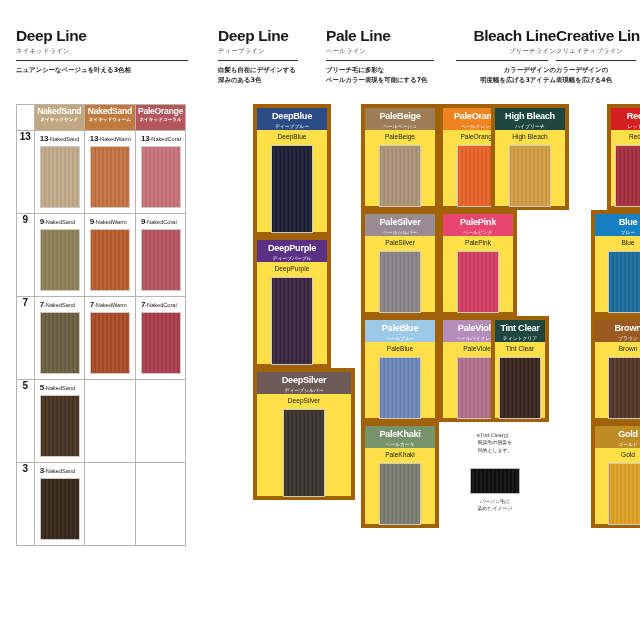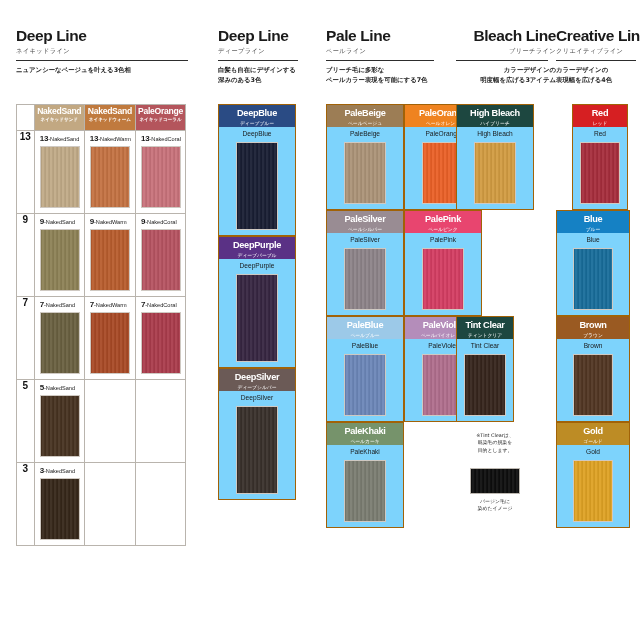--- a/index.html
+++ b/index.html
@@ -117,22 +117,23 @@
     border: 1px solid #cfc9c2;
     background-size: 2px 100%;
   }
   .nk-swatch { width: 40px; height: 62px; }
   .nk-empty { background: #fff; }
 
   
   .cards { position: absolute; }
   .card {
     position: absolute;
-    border: 1px solid #a16207;
-    background: #7dd3fc;
+    border: 4px solid #a16207;
+    background: #fde047;
+    margin-left: 35px;
   }
   .card-head {
     text-align: center;
     color: #ffffff;
     padding: 4px 0 5px 0;
   }
   .card-head .en {
     font-size: 9.2px;
     font-weight: bold;
     letter-spacing: -0.3px;
@@ -333,21 +334,21 @@
         </div>
         <div class="card-body"><div class="card-name">DeepBlue</div><div class="card-swatch" style="width: 42px; height: 88px; background: repeating-linear-gradient(90deg, rgb(15, 20, 40) 0px, rgb(31, 36, 56) 1px, rgb(45, 50, 70) 2px, rgb(31, 36, 56) 3px, rgb(23, 28, 48) 4px);"></div></div>
       </div>
       <div class="card" style="left: 0px; top: 132px; width: 78px; height: 132px;">
         <div class="card-head" style="background: rgb(90, 49, 133); height: 22px;">
           <span class="en">DeepPurple</span>
           <span class="jp">ディープパープル</span>
         </div>
         <div class="card-body"><div class="card-name">DeepPurple</div><div class="card-swatch" style="width: 42px; height: 88px; background: repeating-linear-gradient(90deg, rgb(43, 27, 53) 0px, rgb(59, 43, 69) 1px, rgb(73, 57, 83) 2px, rgb(59, 43, 69) 3px, rgb(51, 35, 61) 4px);"></div></div>
       </div>
-      <div class="card" style="left: 0px; top: 264px; width: 78px; height: 132px;">
+      <div class="card" style="left: 0px; top: 264px; width: 102px; height: 132px;">
         <div class="card-head" style="background: rgb(107, 90, 86); height: 22px;">
           <span class="en">DeepSilver</span>
           <span class="jp">ディープシルバー</span>
         </div>
         <div class="card-body"><div class="card-name">DeepSilver</div><div class="card-swatch" style="width: 42px; height: 88px; background: repeating-linear-gradient(90deg, rgb(45, 37, 32) 0px, rgb(61, 53, 48) 1px, rgb(75, 67, 62) 2px, rgb(61, 53, 48) 3px, rgb(53, 45, 40) 4px);"></div></div>
       </div>
     </div>
     <div class="cards" style="left: 326px; top: 104px; width: 156px; height: 500px;">
       <div class="card" style="left: 0px; top: 0px; width: 78px; height: 106px;">
         <div class="card-head" style="background: rgb(156, 125, 85); height: 22px;">

